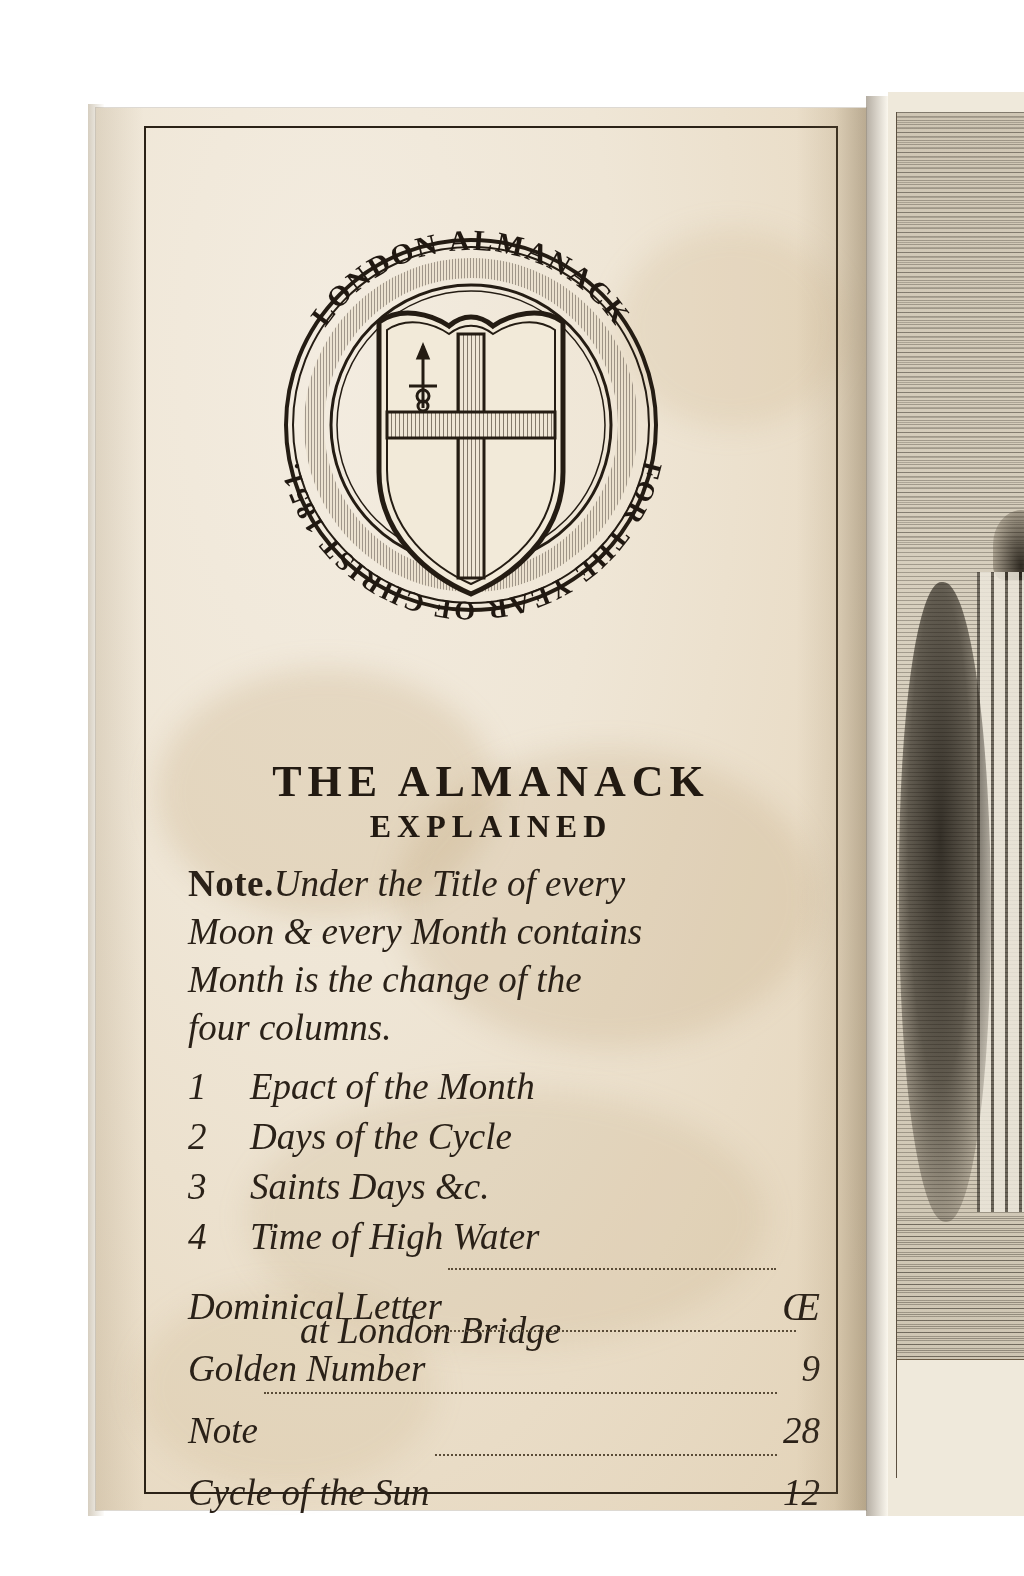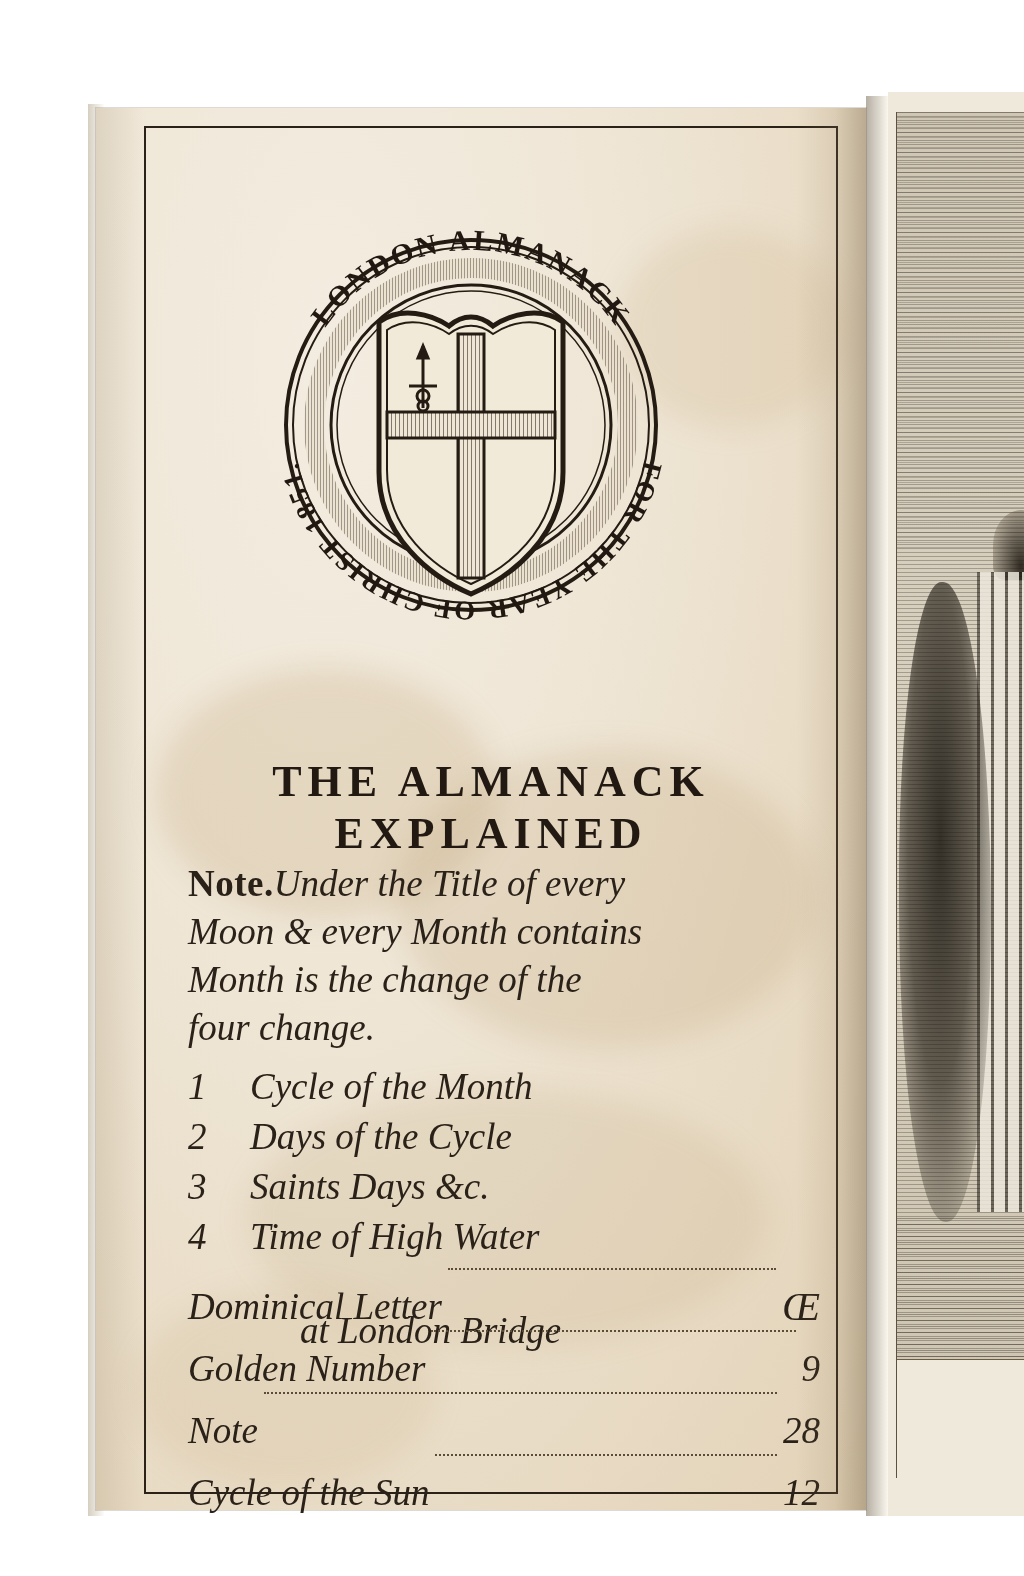--- a/index.html
+++ b/index.html
@@ -83,21 +83,21 @@
     font-weight: bold;
     color: #221a12;
   }
   .heading-1 {
     top: 648px;
     font-size: 44px;
     letter-spacing: 6px;
   }
   .heading-2 {
     top: 700px;
-    font-size: 44px;
+    font-size: 32px;
     letter-spacing: 6px;
   }
 
   
   .body-block {
     position: absolute;
     left: 92px;
     right: 46px;
     top: 752px;
     color: #2a2118;
@@ -311,26 +311,26 @@
 
     <div class="heading heading-1">THE  ALMANACK</div>
     <div class="heading heading-2">EXPLAINED</div>
 
     <div class="body-block">
       <div class="ln">
         <span class="note-lead">Note.</span><span>Under the Title of every</span>
       </div>
       <div class="ln">Moon &amp; every Month contains</div>
       <div class="ln">Month is the change of the</div>
-      <div class="ln">four change.</div>
+      <div class="ln">four columns.</div>
 
       <div class="num-list">
         <div class="num-row">
           <span class="n">1</span>
-          <span class="t">Cycle of the Month</span>
+          <span class="t">Epact of the Month</span>
         </div>
         <div class="num-row">
           <span class="n">2</span>
           <span class="t">Days of the  Cycle</span>
         </div>
         <div class="num-row">
           <span class="n">3</span>
           <span class="t">Saints Days  &amp;c.</span>
         </div>
         <div class="num-row">

